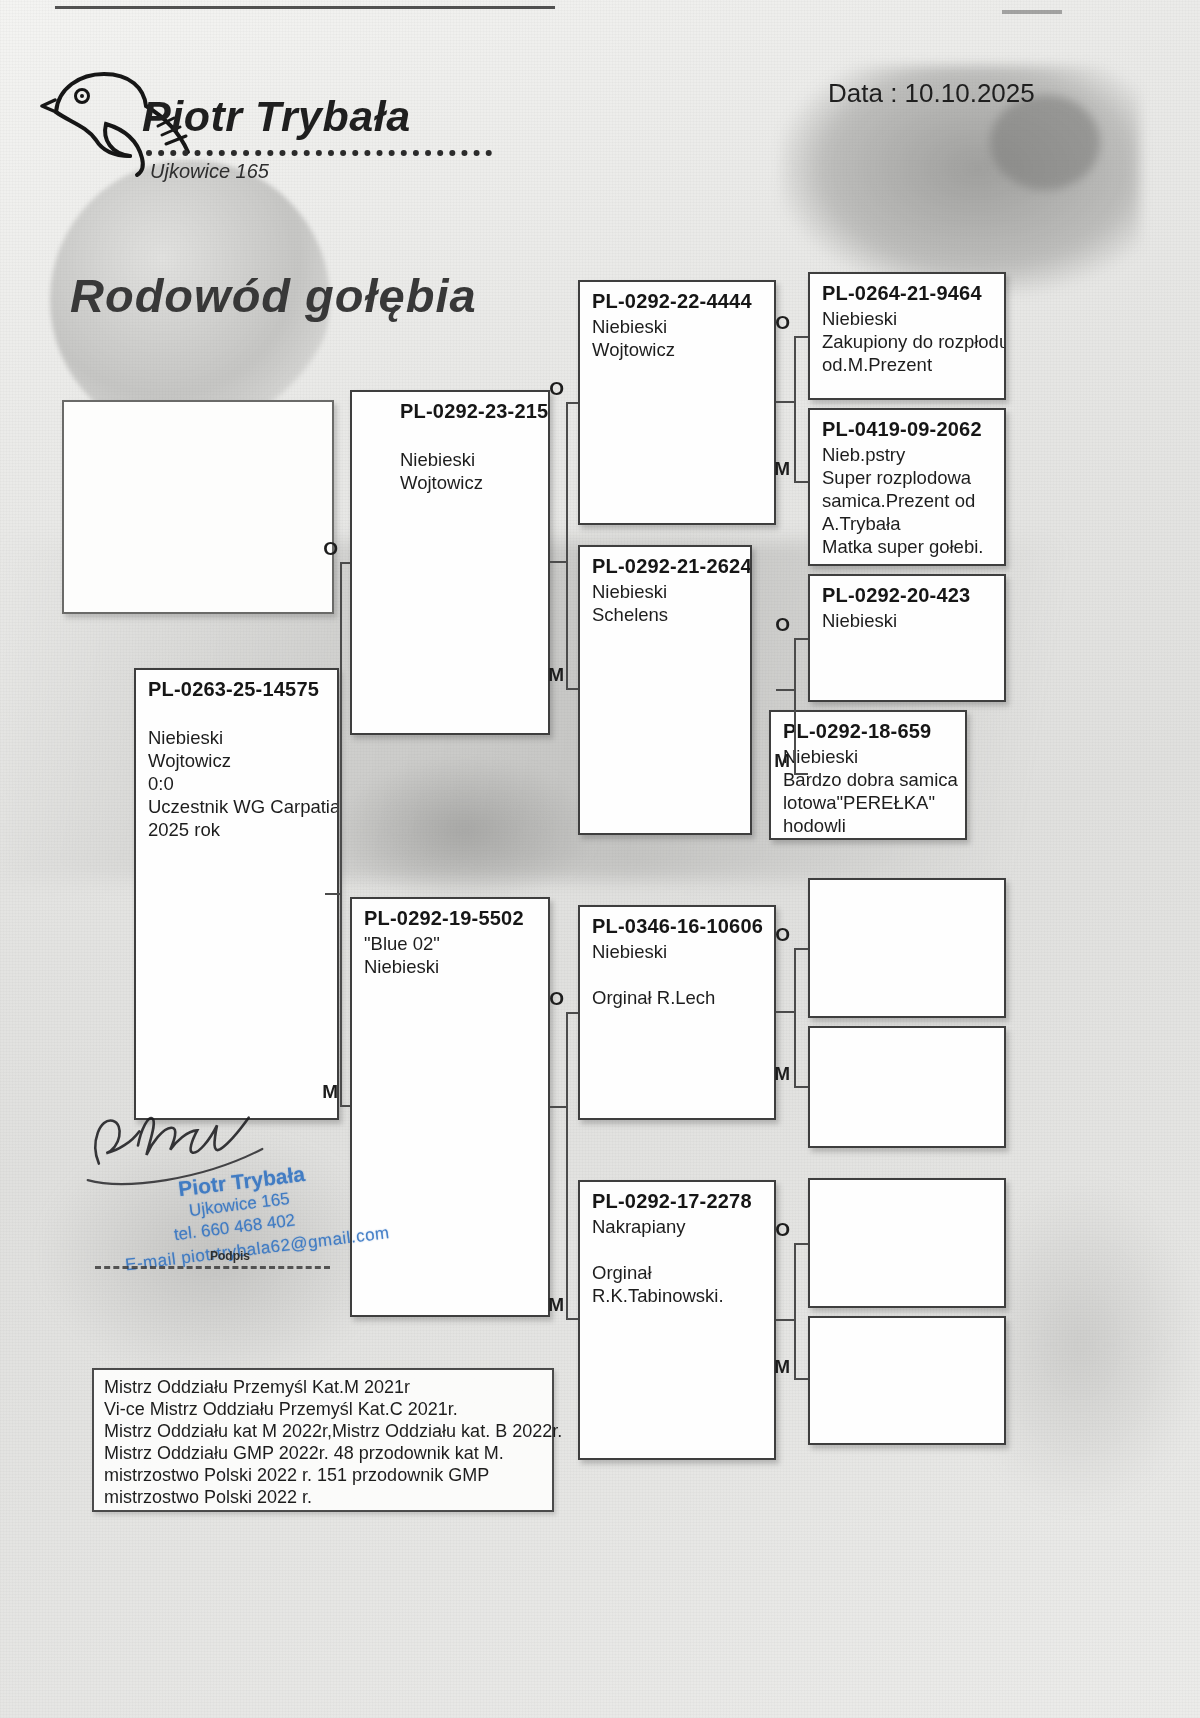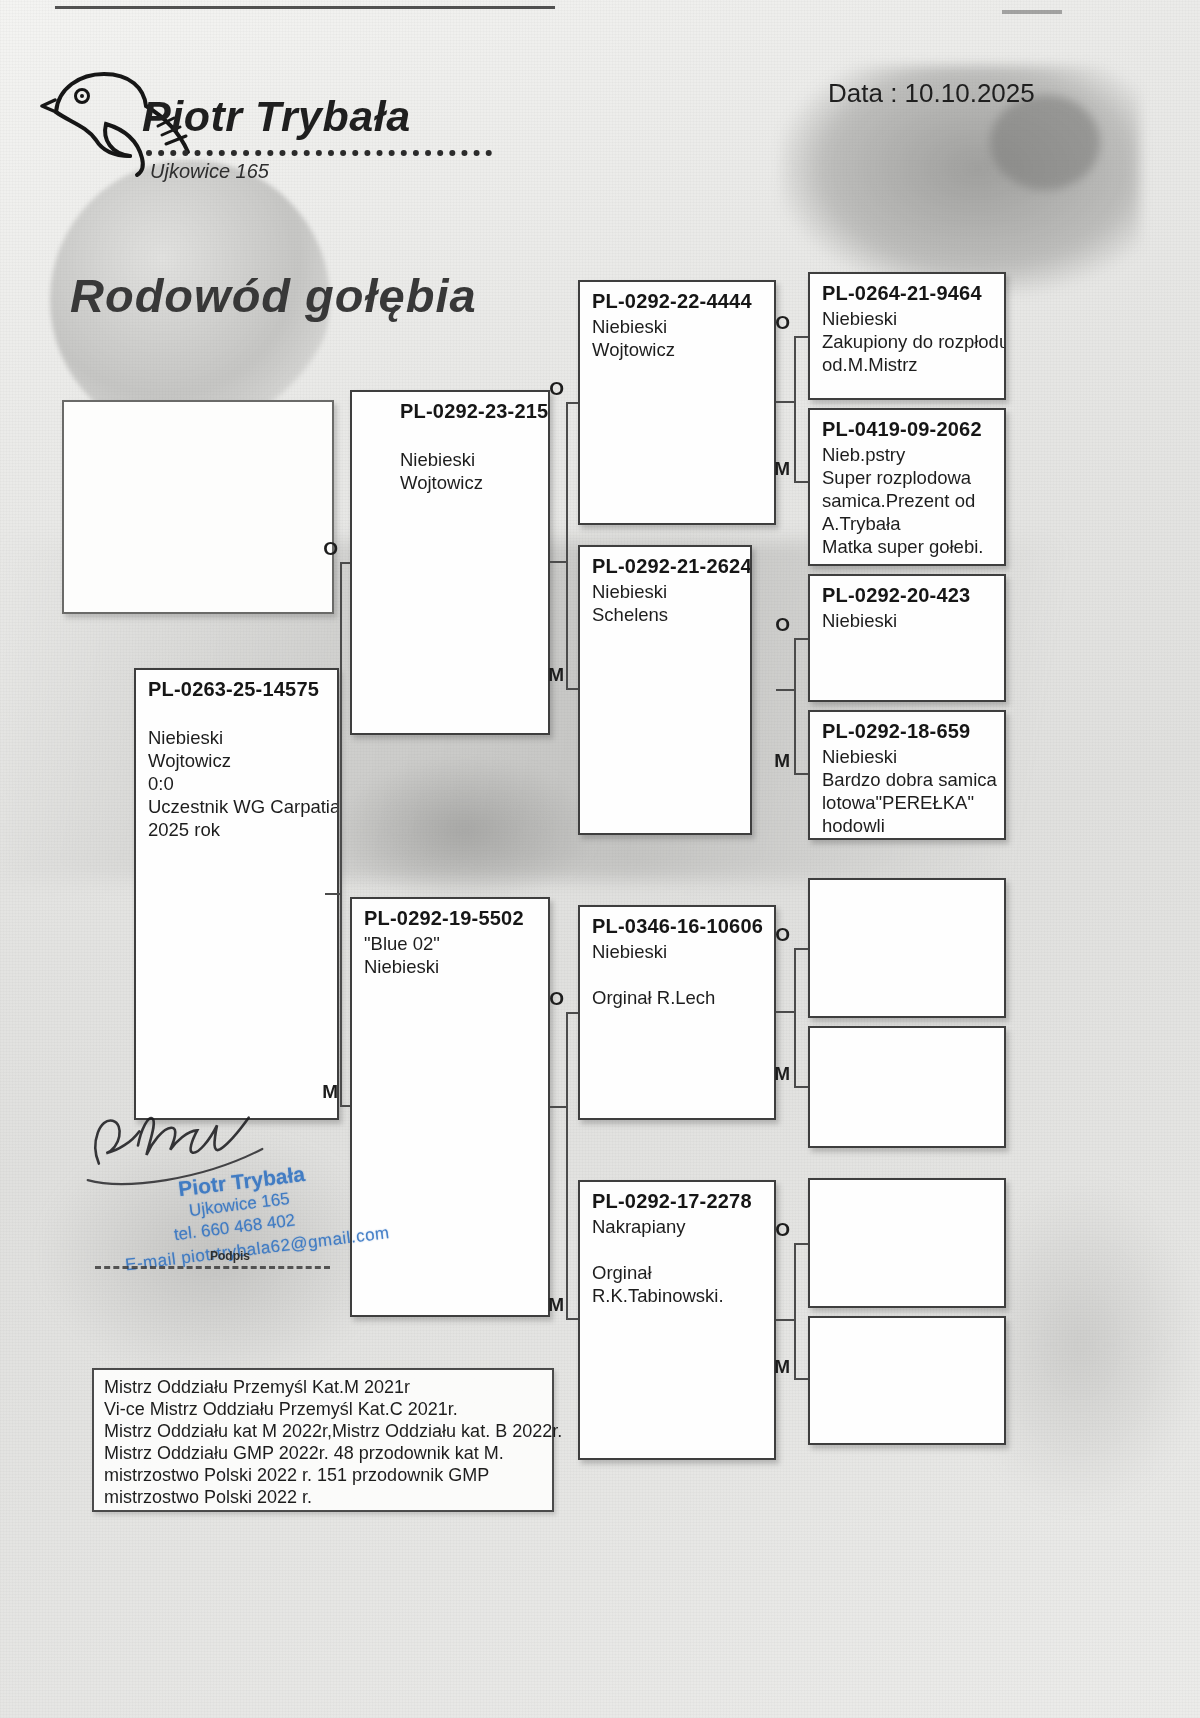--- a/index.html
+++ b/index.html
@@ -137,40 +137,40 @@
         <div class="box-line">Orginał</div>
         <div class="box-line">R.K.Tabinowski.</div>
       </div>
   </div>
 
   <div class="pbox" style="left:808px;top:272px;width:198px;height:128px;">
     <div class="ring">PL-0264-21-9464</div>
     <div>
         <div class="box-line">Niebieski</div>
         <div class="box-line">Zakupiony do rozpłodu</div>
-        <div class="box-line">od.M.Mistrz</div>
+        <div class="box-line">od.M.Prezent</div>
       </div>
   </div>
   <div class="pbox" style="left:808px;top:408px;width:198px;height:158px;">
     <div class="ring">PL-0419-09-2062</div>
     <div>
         <div class="box-line">Nieb.pstry</div>
         <div class="box-line">Super rozplodowa</div>
         <div class="box-line">samica.Prezent od</div>
         <div class="box-line">A.Trybała</div>
         <div class="box-line">Matka super gołebi.</div>
       </div>
   </div>
   <div class="pbox" style="left:808px;top:574px;width:198px;height:128px;">
     <div class="ring">PL-0292-20-423</div>
     <div>
         <div class="box-line">Niebieski</div>
       </div>
   </div>
-  <div class="pbox" style="left:808px;top:710px;width:198px;height:130px;">
+  <div class="pbox" style="left:769px;top:710px;width:198px;height:130px;">
     <div class="ring">PL-0292-18-659</div>
     <div>
         <div class="box-line">Niebieski</div>
         <div class="box-line">Bardzo dobra samica</div>
         <div class="box-line">lotowa"PEREŁKA"</div>
         <div class="box-line">hodowli</div>
       </div>
   </div>
   <div class="pbox" style="left:808px;top:878px;width:198px;height:140px;">
     <div class="ring"></div>

